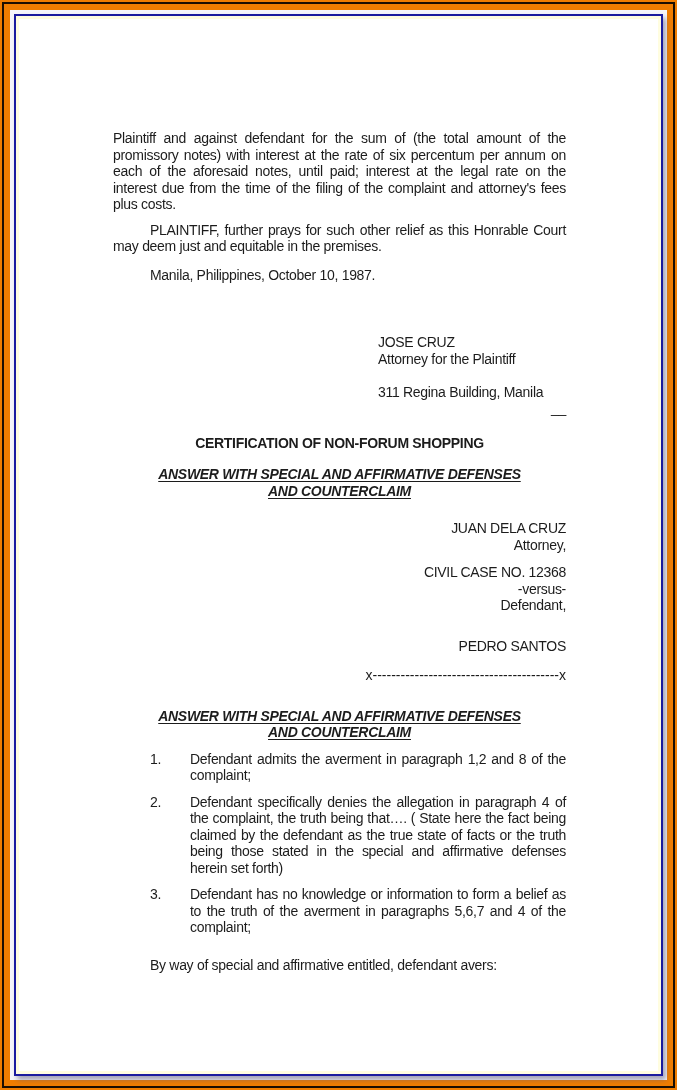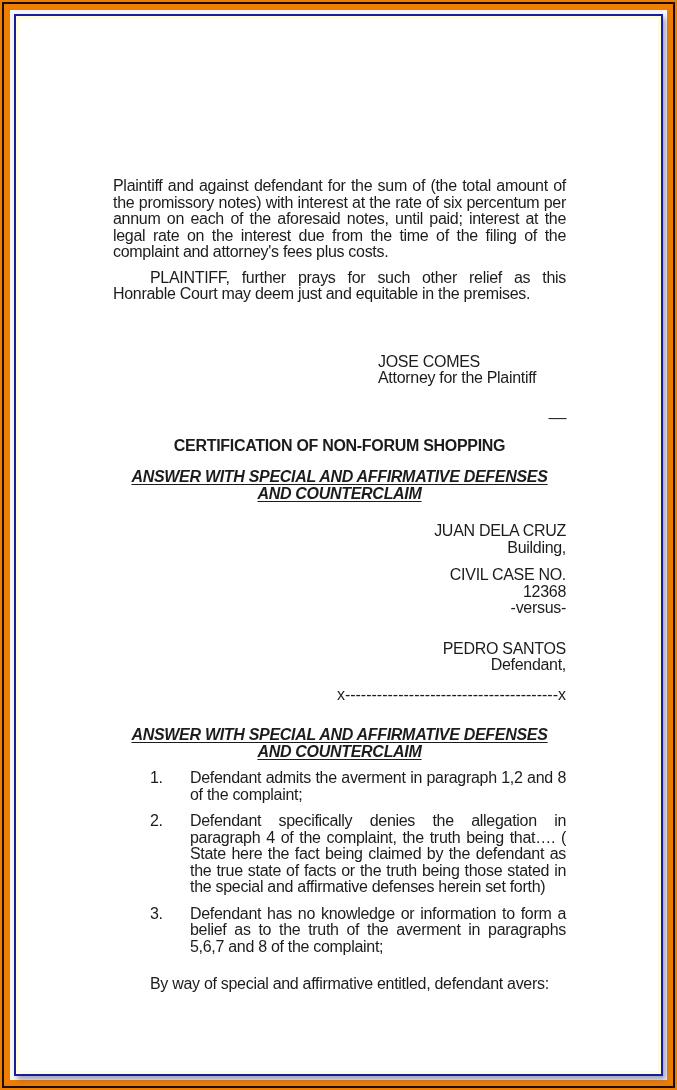--- a/index.html
+++ b/index.html
@@ -34,25 +34,24 @@
     padding:4px;
   }
   .page{
     width:100%;height:100%;
     background:#FFFFFF;
     border:2px solid var(--navy);
     box-shadow:3px 4px 5px rgba(95,95,130,0.55), inset 0 0 0 3px var(--cream);
   }
   .content{
     padding:114px 95px 0 97px;
-    font-size:16px;
+    font-size:14px;
     line-height:16.5px;
     letter-spacing:-0.3px;
     text-align:justify;
-    margin-top:48px;
   }
   .para{margin:0;text-align:justify;}
   .indent{text-indent:37px;}
   .p-cont{margin-bottom:9px;}
   .p-prayer{margin-bottom:12px;}
   .sig-block{margin-top:51px;margin-left:265px;text-align:left;}
   .sig-spacer{height:16.5px;}
   .force-justify{text-align:justify;text-align-last:justify;}
   .left-cont{margin:0;text-align:right;}
   .heading{
@@ -83,43 +82,45 @@
 <div class="frame-outer">
   <div class="frame-black">
     <div class="frame-gutter">
       <div class="page">
         <div class="content">
 
           <p class="para p-cont">Plaintiff and against defendant for the sum of (the total amount of the promissory notes) with interest at the rate of six percentum per annum on each of the aforesaid notes, until paid; interest at the legal rate on the interest due from the time of the filing of the complaint and attorney's fees plus costs.</p>
 
           <p class="para indent p-prayer">PLAINTIFF, further prays for such other relief as this Honrable Court may deem just and equitable in the premises.</p>
 
+          <p class="para indent">Manila, Philippines, October 10, 1987.</p>
 
           <div class="sig-block">
-            <div>JOSE COMES</div>
+            <div>JOSE CRUZ</div>
             <div>Attorney for the Plaintiff</div>
             <div class="sig-spacer"></div>
+            <div>311 Regina Building, Manila</div>
           </div>
 
           <div class="left-cont">__</div>
 
           <p class="heading h-cert">CERTIFICATION OF NON-FORUM SHOPPING</p>
 
           <p class="heading h-answer1">
             <span class="u">ANSWER WITH SPECIAL AND AFFIRMATIVE DEFENSES</span><br>
             <span class="u">AND COUNTERCLAIM</span>
           </p>
 
           <div class="caption">
             <div class="cap-line">JUAN DELA CRUZ</div>
-            <div class="cap-line cap-plaintiff-role">Building,</div>
+            <div class="cap-line cap-plaintiff-role">Attorney,</div>
             <div class="cap-line cap-case-no">CIVIL CASE NO. 12368</div>
             <div class="cap-line cap-versus">-versus-</div>
+            <div class="cap-line cap-defendant-role">Defendant,</div>
             <div class="cap-line cap-defendant">PEDRO SANTOS</div>
-            <div class="cap-line cap-defendant-role">Defendant,</div>
             <div class="cap-line cap-xline">x----------------------------------------x</div>
           </div>
 
           <p class="heading h-answer2">
             <span class="u">ANSWER WITH SPECIAL AND AFFIRMATIVE DEFENSES</span><br>
             <span class="u">AND COUNTERCLAIM</span>
           </p>
 
 
           <div class="allegation">
@@ -127,21 +128,21 @@
             <div class="txt">Defendant admits the averment in paragraph 1,2 and 8 of the complaint;</div>
           </div>
 
           <div class="allegation">
             <div class="num">2.</div>
             <div class="txt">Defendant specifically denies the allegation in paragraph 4 of the complaint, the truth being that…. ( State here the fact being claimed by the defendant as the true state of facts or the truth being those stated in the special and affirmative defenses herein set forth)</div>
           </div>
 
           <div class="allegation">
             <div class="num">3.</div>
-            <div class="txt">Defendant has no knowledge or information to form a belief as to the truth of the averment in paragraphs 5,6,7 and 8 of the complaint;</div>
+            <div class="txt">Defendant has no knowledge or information to form a belief as to the truth of the averment in paragraphs 5,6,7 and 4 of the complaint;</div>
           </div>
 
           <p class="para p-byway">By way of special and affirmative entitled, defendant avers:</p>
 
         </div>
       </div>
     </div>
   </div>
 </div>
 

